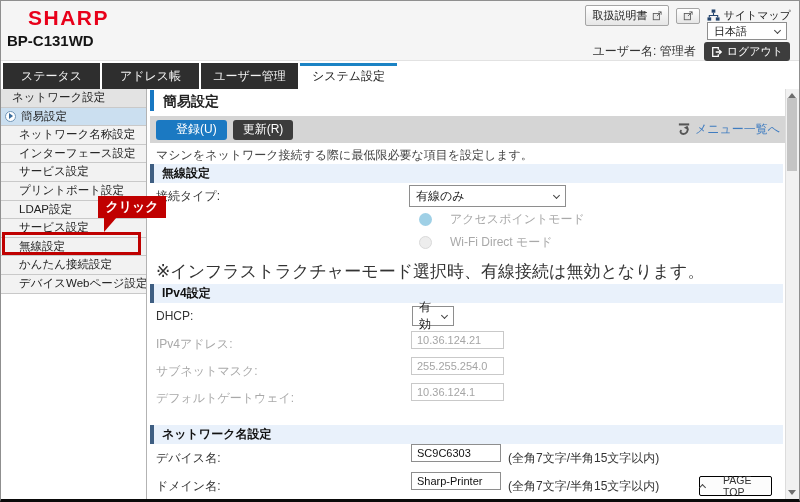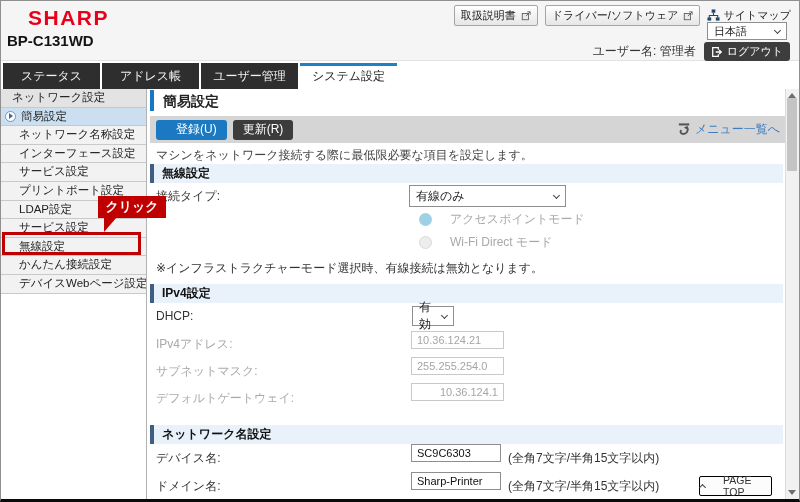--- a/index.html
+++ b/index.html
@@ -58,21 +58,21 @@
   .flabel.dis { color:#a9a9a9; }
   .select { position:absolute; background:#fff; border:1px solid #8e8e8e; font-size:12px; color:#222;
             display:flex; align-items:center; justify-content:space-between; padding:0 6px; }
   .chev { display:inline-block; width:5px; height:5px; border-right:1.5px solid #444; border-bottom:1.5px solid #444;
           transform:rotate(45deg); margin-top:-2px; flex:none; }
   .chev-up { transform:rotate(-135deg); margin-top:3px; }
   .radio { position:absolute; left:271px; display:flex; align-items:center; gap:18px; font-size:12px; color:#a9a9a9; }
   .rdot { width:13px; height:13px; border-radius:50%; flex:none; }
   .rdot.on { background:#9fd0e6; }
   .rdot.off { background:#ededed; border:1px solid #d9d9d9; }
-  .note { position:absolute; left:8px; font-size:12px; color:#333; }
+  .note { position:absolute; left:8px; font-size:17px; color:#333; }
   .fin { position:absolute; height:18px; border:1px solid #8e8e8e; background:#fff; font-size:11px; color:#111;
          padding:0 5px; font-family:"Liberation Sans","DejaVu Sans",sans-serif; }
   .fin.dis { border-color:#c9c9c9; color:#a5a5a5; }
   .hint { position:absolute; font-size:12px; color:#333; }
   .pagetop { position:absolute; left:551px; top:387px; width:73px; height:20px; border:1px solid #000000;
              border-radius:2px; background:#fcfcfc; display:flex; align-items:center; justify-content:center;
              gap:18px; font-size:10.5px; color:#333; }
 
   
   .scrollbar { position:absolute; right:0; top:88px; width:14px; bottom:0; background:#f1f1f1; border-left:1px solid #dcdcdc; }
@@ -96,21 +96,20 @@
       <div class="hdr-btn">
         <span>取扱説明書</span>
         <span>
           <svg width="10" height="10" viewBox="0 0 12 12">
               <rect x="1.5" y="3" width="7.5" height="7.5" fill="#e9e9e9" stroke="#555"></rect>
               <path d="M6 6 L11 1 M7.5 1 H11 V4.5" stroke="#555" fill="none"></path>
             </svg>
         </span>
       </div>
       <div class="hdr-btn">
-        <span>ドライバー/ソフトウェア</span>
         <span>
           <svg width="10" height="10" viewBox="0 0 12 12">
               <rect x="1.5" y="3" width="7.5" height="7.5" fill="#e9e9e9" stroke="#555"></rect>
               <path d="M6 6 L11 1 M7.5 1 H11 V4.5" stroke="#555" fill="none"></path>
             </svg>
         </span>
       </div>
       <div class="sitemap">
         <span>
           <svg width="13" height="13" viewBox="0 0 14 14">
@@ -213,21 +212,21 @@
     <div class="flabel" style="top:220px;">DHCP:</div>
     <div class="select" style="left:264px; top:217px; width:42px; height:20px;">
       <span>有効</span>
       <span class="chev"></span>
     </div>
     <div class="flabel dis" style="top:247px;">IPv4アドレス:</div>
     <input class="fin dis" style="left: 263px; top: 242px; width: 93px;" value="10.36.124.21">
     <div class="flabel dis" style="top:274px;">サブネットマスク:</div>
     <input class="fin dis" style="left: 263px; top: 268px; width: 93px;" value="255.255.254.0">
     <div class="flabel dis" style="top:301px;">デフォルトゲートウェイ:</div>
-    <input class="fin dis" style="left: 263px; top: 294px; width: 93px; text-align: right;" value="10.36.124.1">
+    <input class="fin dis" style="left: 263px; top: 294px; width: 93px;" value="10.36.124.1">
 
     <div class="sec" style="top:336px;">ネットワーク名設定</div>
     <div class="flabel" style="top:361px;">デバイス名:</div>
     <input class="fin" style="left: 263px; top: 355px; width: 90px;" value="SC9C6303">
     <div class="hint" style="left:360px; top:361px;">(全角7文字/半角15文字以内)</div>
     <div class="flabel" style="top:389px;">ドメイン名:</div>
     <input class="fin" style="left: 263px; top: 383px; width: 90px;" value="Sharp-Printer">
     <div class="hint" style="left:360px; top:389px;">(全角7文字/半角15文字以内)</div>
 
     <div class="pagetop">

